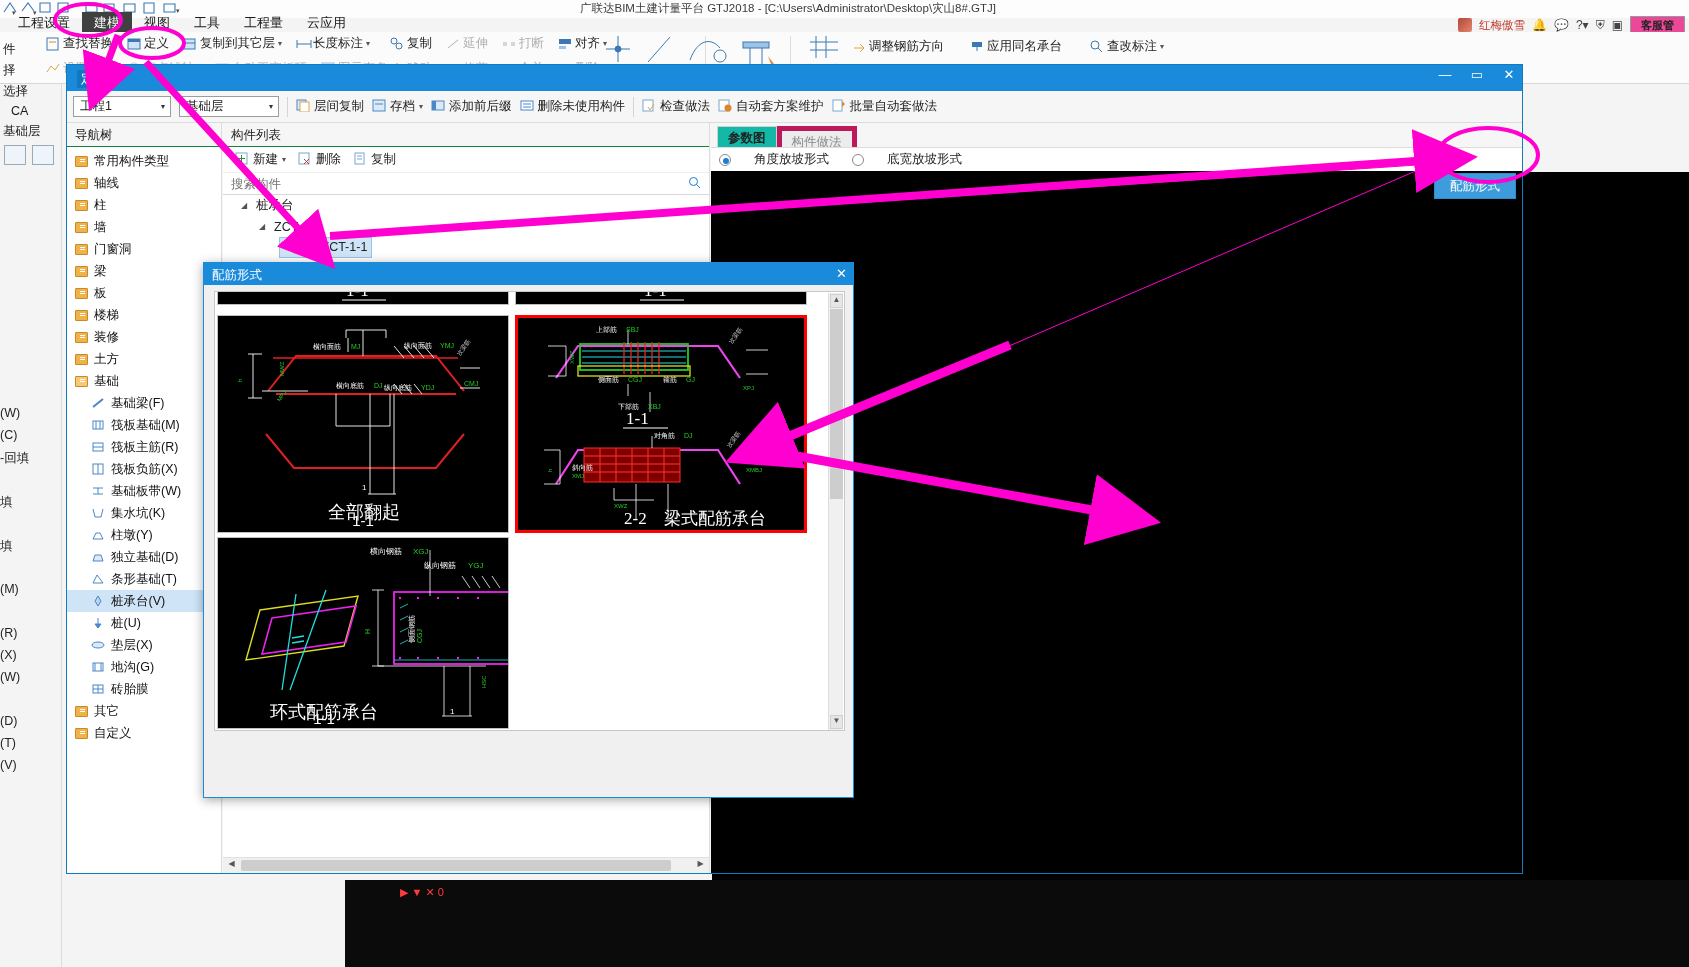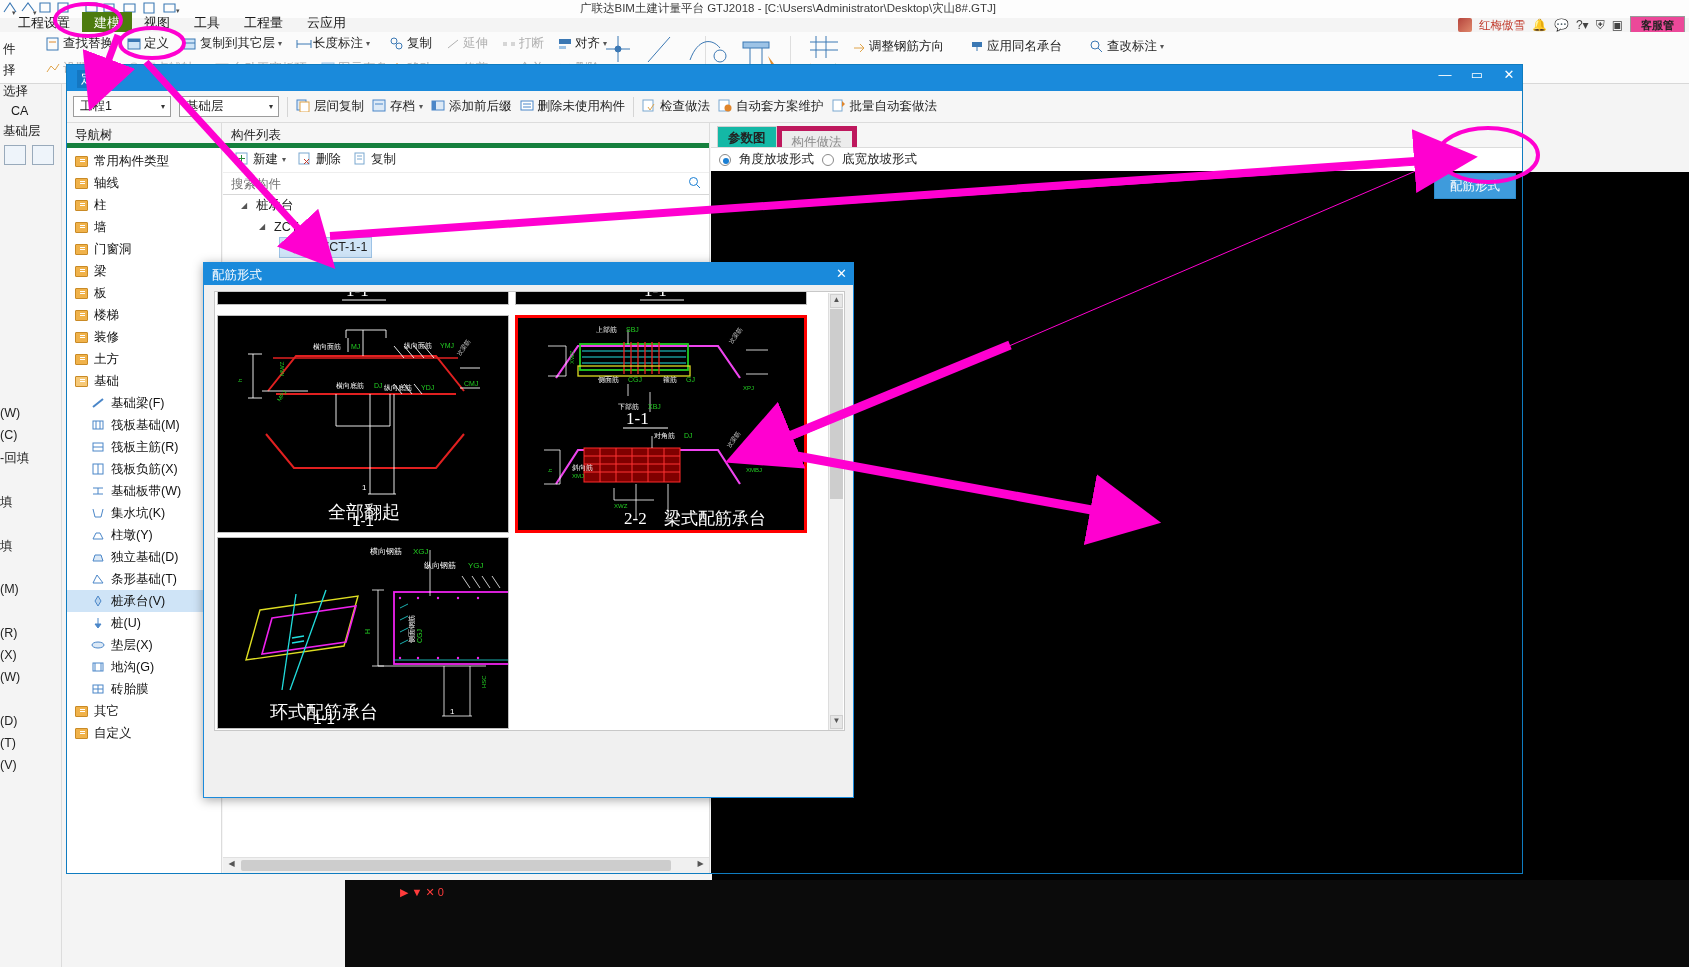--- a/index.html
+++ b/index.html
@@ -32,21 +32,21 @@
   #user-name { color:#c0392b; font-size:11.5px; }
   .hicon { font-size:12px; color:#444; }
   #kefu-box { border:1px solid #999; padding:1px 10px; font-size:11px; background:#ec4899;font-weight:bold; }
 
   
   #menu-bar {
     position:absolute; left:0; top:12px; width:1689px; height:22px;
     display:flex; align-items:center; gap:0px; padding-left:6px;
   }
   .menu-item { padding:2px 12px; font-size:13px; color:#1b1b1b; white-space:nowrap; }
-  .menu-item.active { background:#4d7c0f; color:#fff; }
+  .menu-item.active { background:#404040; color:#fff; }
 
   
   #ribbon {
     position:absolute; left:0; top:32px; width:1689px; height:52px;
     background:#fbfbfb; border-bottom:1px solid #d8d8d8;
   }
   .rb-grp { position:absolute; top:0; height:52px; }
   .rb-btn { display:flex; align-items:center; gap:3px; font-size:12.5px; color:#1b1b1b; white-space:nowrap;}
   .rb-btn .gl { display:inline-block; width:14px; height:14px; }
   .rb-sep { position:absolute; top:4px; width:1px; height:44px; background:#dedede; }
@@ -86,21 +86,21 @@
   .combo .cv { white-space:nowrap; }
   .combo .ca { position:absolute; right:5px; font-size:8px; color:#333; }
   .tb-btn { display:flex; align-items:center; gap:4px; font-size:12.5px; white-space:nowrap; }
   .tb-sep { width:1px; height:20px; background:#d5d5d5; }
 
   
   #pane-nav { position:absolute; left:0; top:58px; width:155px; bottom:0; background:#fff; border-right:1px solid #dcdcdc; }
   #pane-list { position:absolute; left:156px; top:58px; width:487px; bottom:0; background:#fff; border-right:1px solid #dcdcdc;}
   #pane-param { position:absolute; left:644px; top:58px; right:0; bottom:0; background:#f6f6f6; }
 
-  .pane-hdr { height:24px; font-size:12.5px; padding:4px 0 16px 8px; background:#f6f6f6; border-bottom:5px solid #15803d; }
+  .pane-hdr { height:24px; font-size:12.5px; padding:4px 0 16px 8px; background:#f6f6f6; border-bottom:1px solid #15803d; }
 
   
   #nav-tree { position:absolute; left:0; top:24px; right:0; bottom:0; overflow:hidden; padding-top:3px;}
   .nv { display:flex; align-items:center; gap:6px; height:22px; padding-left:8px; font-size:12.5px; color:#111; white-space:nowrap;}
   .nv.sub { padding-left:24px; }
   .nv.sel { background:#cfe4f7; }
   .folder { width:13px;height:11px;background:#f0b24a;border:1px solid #c98a25;border-radius:1px; position:relative; flex:none;}
   .folder:after{content:"";position:absolute;left:4px;top:2px;width:5px;height:1px;background:#fff;box-shadow:0 2px 0 #fff;}
   .folder.open { background:#f6c978; }
   .ic { width:14px;height:14px; flex:none; display:inline-block; }
@@ -118,21 +118,21 @@
   .ti.selitem > span.lbl { background:#cfe4f7; border:1px solid #9dc3e6; padding:1px 4px; }
   #list-hscroll { position:absolute; left:0; bottom:0; right:0; height:16px; background:#f0f0f0; border-top:1px solid #e0e0e0;}
   #list-hscroll .thumb { position:absolute; left:18px; top:2px; width:430px; height:11px; background:#cdcdcd; border-radius:2px;}
   .sb-arrow { position:absolute; top:1px; width:15px; height:13px; font-size:8px; text-align:center; color:#555;}
 
   
   #param-tabs { position:absolute; left:6px; top:3px; display:flex; gap:0; font-size:12.5px;}
   .ptab { padding:3px 10px; border:1px solid transparent; }
   .ptab.active { background:#14b8a6; border:1px solid #d0d0d0; border-bottom-color:#fff; font-weight:bold; }
   .ptab.idle { color:#8a8a8a; background:#ececec; border:5px solid #be185d; }
-  #param-toolline { position:absolute; left:0; top:24px; right:0; height:24px; background:#fff; border-top:1px solid #dcdcdc; display:flex; align-items:center; gap:8px; padding-left:8px; font-size:12.5px;}
+  #param-toolline { position:absolute; left:0; top:24px; right:0; height:24px; background:#fff; border-top:1px solid #dcdcdc; display:flex; align-items:center; gap:23px; padding-left:8px; font-size:12.5px;}
   .radio { width:12px;height:12px;border:1px solid #8a8a8a;border-radius:50%;display:inline-block;background:#fff;position:relative; flex:none;}
   .radio.on:after{content:"";position:absolute;left:3px;top:3px;width:6px;height:6px;border-radius:50%;background:#1a7fd4;}
   #param-canvas { position:absolute; left:0; top:48px; right:0; bottom:0; background:#000; }
   #btn-peijin {
     position:absolute; right:6px; top:50px; width:82px; height:26px;
     background:#3e9bdc; color:#fff; font-size:12.5px; display:flex; align-items:center; justify-content:center;
     border:1px solid #2d8ccb;
   }
 
   

